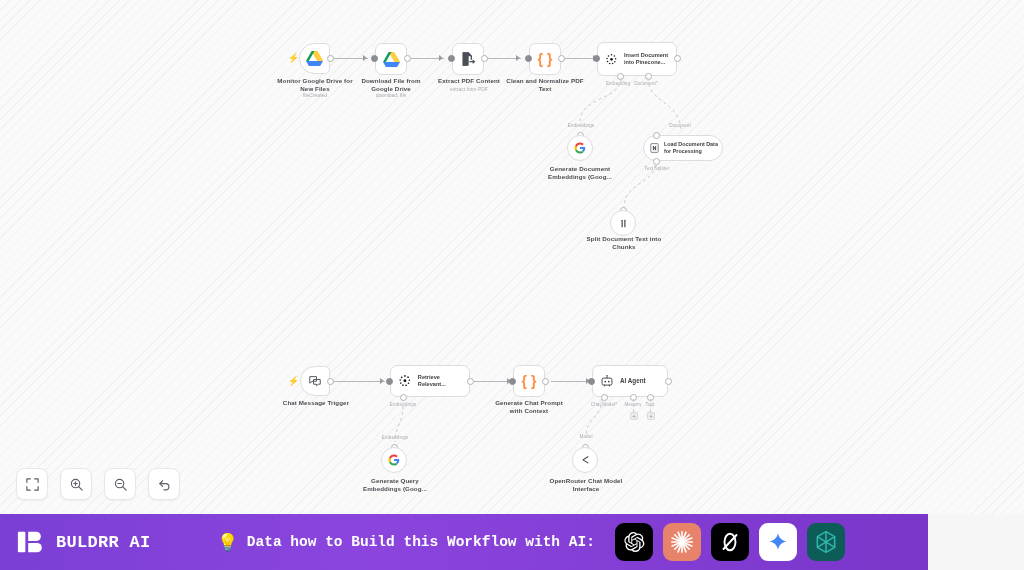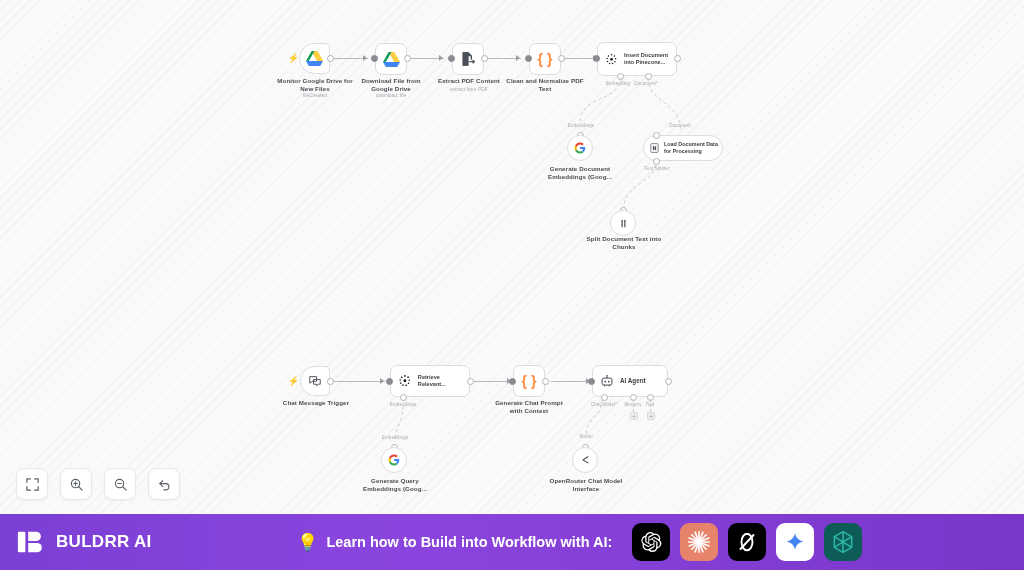--- a/index.html
+++ b/index.html
@@ -82,23 +82,23 @@
   
   #toolbar { position:absolute; left:16px; top:468px; display:flex; gap:12px; }
   .tbtn {
     width:32px;height:32px;border-radius:8px;background:#fff;
     border:1px solid #e6e7e9; display:flex;align-items:center;justify-content:center;
     box-shadow:0 1px 2px rgba(0,0,0,.05); cursor:pointer;
   }
 
   
   #banner {
-    position:absolute; left:0; top:514px; width:1024px; height:56px;
+    position:absolute; left:0; top:514px; width:928px; height:56px;
     background:linear-gradient(90deg,#7b3fd4 0%,#8b45de 40%,#7a35c9 100%);
-    display:flex; align-items:center; padding:0 16px;
+    display:flex; align-items:center; padding:0 16px;font-family:Liberation Mono, monospace;
   }
   .brand { display:flex; align-items:center; gap:10px; }
   .brand-name { color:#fff; font-size:17px; font-weight:700; letter-spacing:.3px; }
   .banner-center { margin-left:auto; margin-right:auto; display:flex;
     align-items:center; gap:8px; }
   .banner-text { color:#fff; font-size:14.5px; font-weight:600; }
   .ai-icons { display:flex; align-items:center; gap:10px; margin-left:12px; }
   .ai-icon { width:38px;height:38px;border-radius:9px; display:flex;
     align-items:center;justify-content:center; }
 </style>
@@ -377,21 +377,21 @@
       <svg width="30" height="30" viewBox="0 0 32 32">
         <rect x="2" y="5" width="8" height="22" rx="1.2" fill="#ffffff"></rect>
         <path d="M13 5h8.5a5 5 0 0 1 0 10H13z" fill="#ffffff"></path>
         <path d="M13 17h9.5a5 5 0 0 1 0 10H13z" fill="#ffffff"></path>
       </svg>
       <span class="brand-name">BULDRR AI</span>
     </div>
 
     <div class="banner-center">
       <span style="font-size:17px;">💡</span>
-      <span class="banner-text">Learn how to Build into Workflow with AI:</span>
+      <span class="banner-text">Data how to Build this Workflow with AI:</span>
 
       <div class="ai-icons">
         <div class="ai-icon" style="background:#000;">
           <svg width="24" height="24" viewBox="0 0 24 24">
             <path d="M21 10.2a5 5 0 0 0-.43-4.1 5.06 5.06 0 0 0-5.45-2.43A5 5 0 0 0 11.34 2 5.06 5.06 0 0 0 6.5 5.5a5 5 0 0 0-3.35 2.42 5.06 5.06 0 0 0 .62 5.93A5 5 0 0 0 4.2 18a5.06 5.06 0 0 0 5.45 2.43A5 5 0 0 0 13.44 22a5.06 5.06 0 0 0 4.83-3.5 5 5 0 0 0 3.35-2.42 5.06 5.06 0 0 0-.62-5.88ZM13.44 20.6a3.75 3.75 0 0 1-2.41-.87l.12-.07 4-2.31a.65.65 0 0 0 .33-.57v-5.65l1.7.98a.06.06 0 0 1 .03.05v4.67a3.77 3.77 0 0 1-3.77 3.77ZM5.33 17.14a3.74 3.74 0 0 1-.45-2.52l.12.07 4 2.31a.65.65 0 0 0 .66 0l4.89-2.82v1.96a.07.07 0 0 1-.03.06l-4.05 2.34a3.77 3.77 0 0 1-5.14-1.4ZM4.27 8.64a3.74 3.74 0 0 1 1.96-1.65v4.75a.64.64 0 0 0 .32.56l4.87 2.81-1.7.98a.06.06 0 0 1-.06 0L5.56 13.7a3.77 3.77 0 0 1-1.38-5.14Zm13.9 3.23-4.89-2.84 1.7-.98a.06.06 0 0 1 .06 0l4.1 2.37a3.77 3.77 0 0 1-.58 6.8v-4.76a.65.65 0 0 0-.33-.56Zm1.69-2.55-.12-.07-3.99-2.33a.65.65 0 0 0-.66 0L10.2 9.74V7.78a.06.06 0 0 1 .03-.06l4.1-2.36a3.77 3.77 0 0 1 5.6 3.9ZM9.27 12.8l-1.7-.98a.07.07 0 0 1-.03-.05V7.1a3.77 3.77 0 0 1 6.18-2.89l-.12.07-4 2.31a.65.65 0 0 0-.33.57Zm.92-1.99 2.18-1.26 2.18 1.26v2.51l-2.18 1.26-2.18-1.26Z" fill="#fff"></path>
           </svg>
         </div>
         <div class="ai-icon" style="background:#e8836b;">
           <svg width="26" height="26" viewBox="0 0 24 24">
             <g stroke="#fff" stroke-width="1.5" stroke-linecap="round">

